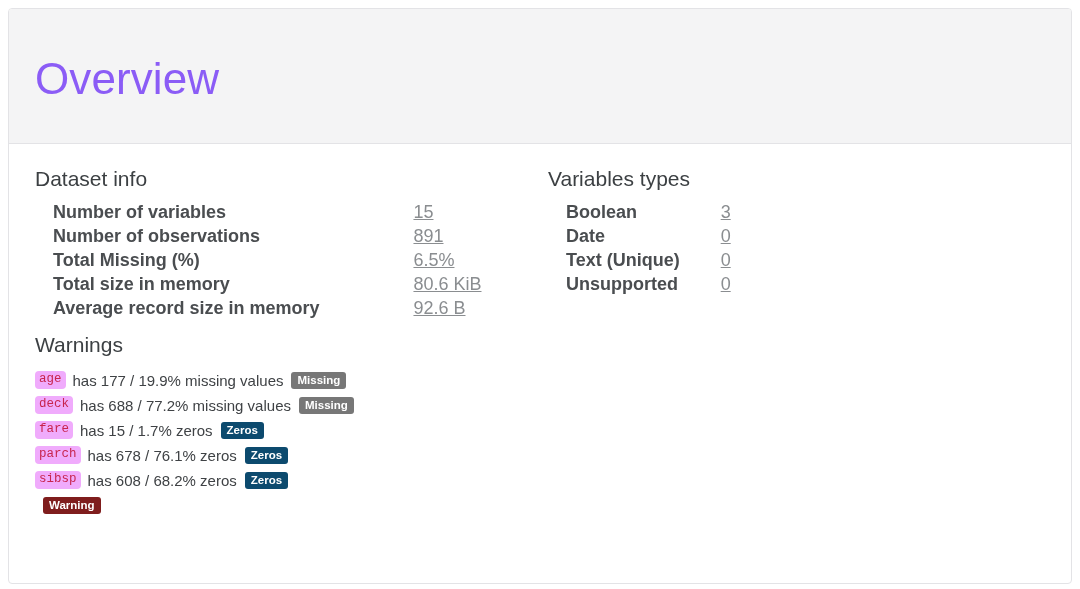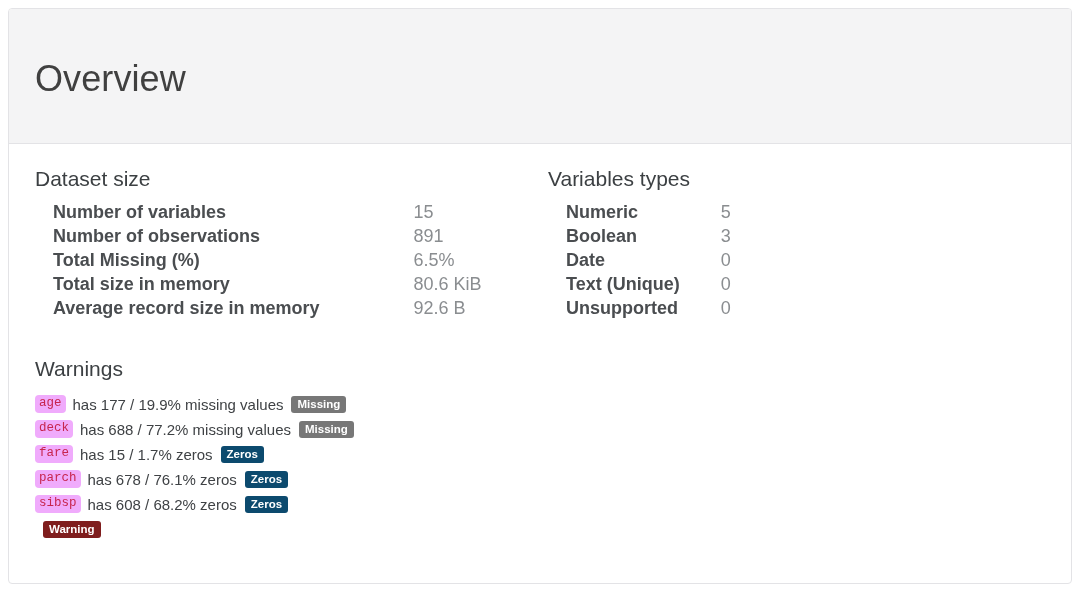--- a/index.html
+++ b/index.html
@@ -44,23 +44,23 @@
     background: #f4f4f5;
     border-bottom: 1px solid #e3e3e6;
     border-top-left-radius: 3px;
     border-top-right-radius: 3px;
     padding: 0 26px;
     display: flex;
     align-items: center;
   }
 
   .panel-title {
-    font-size: 36px;
+    font-size: 44px;
     font-weight: 400;
-    color: #404040;
+    color: #8b5cf6;
     letter-spacing: 0.1px;
     line-height: 1.1;
     margin: 0;
     padding-top: 6px;
   }
 
   .panel-body {
     position: relative;
     padding: 0;
   }
@@ -94,29 +94,30 @@
     white-space: nowrap;
   }
   table.info td.k {
     font-weight: bold;
     color: #4a4d50;
     padding-left: 18px;
   }
   table.info td.v {
     color: #8a8d90;
     font-weight: 400;
+    text-decoration: underline;
   }
   table.info.dataset td.v { padding-left: 94px; }
   table.info.vartypes td.v { padding-left: 41px; }
 
   
   .warnings-wrap {
     position: absolute;
     left: 26px;
-    top: 212px;
+    top: 188px;
     width: 700px;
   }
   .warnings-wrap h4.section-title { margin-bottom: 11px; }
 
   .warn-list { list-style: none; margin: 0; padding: 0; }
   .warn-row {
     display: flex;
     align-items: center;
     height: 24px;
     margin-bottom: 1px;
@@ -164,21 +165,21 @@
 
     <div class="panel-heading">
       <h1 class="panel-title">Overview</h1>
     </div>
 
     <div class="panel-body">
 
       <div class="cols">
 
         <div class="col-left">
-          <h4 class="section-title">Dataset size</h4>
+          <h4 class="section-title">Dataset info</h4>
           <table class="info dataset">
             <tbody>
               <tr>
                 <td class="k">Number of variables</td>
                 <td class="v">15</td>
               </tr>
               <tr>
                 <td class="k">Number of observations</td>
                 <td class="v">891</td>
               </tr>
@@ -196,24 +197,20 @@
               </tr>
             </tbody>
           </table>
         </div>
 
         <div class="col-right">
           <h4 class="section-title">Variables types</h4>
           <table class="info vartypes">
             <tbody>
               <tr>
-                <td class="k">Numeric</td>
-                <td class="v">5</td>
-              </tr>
-              <tr>
                 <td class="k">Boolean</td>
                 <td class="v">3</td>
               </tr>
               <tr>
                 <td class="k">Date</td>
                 <td class="v">0</td>
               </tr>
               <tr>
                 <td class="k">Text (Unique)</td>
                 <td class="v">0</td>

